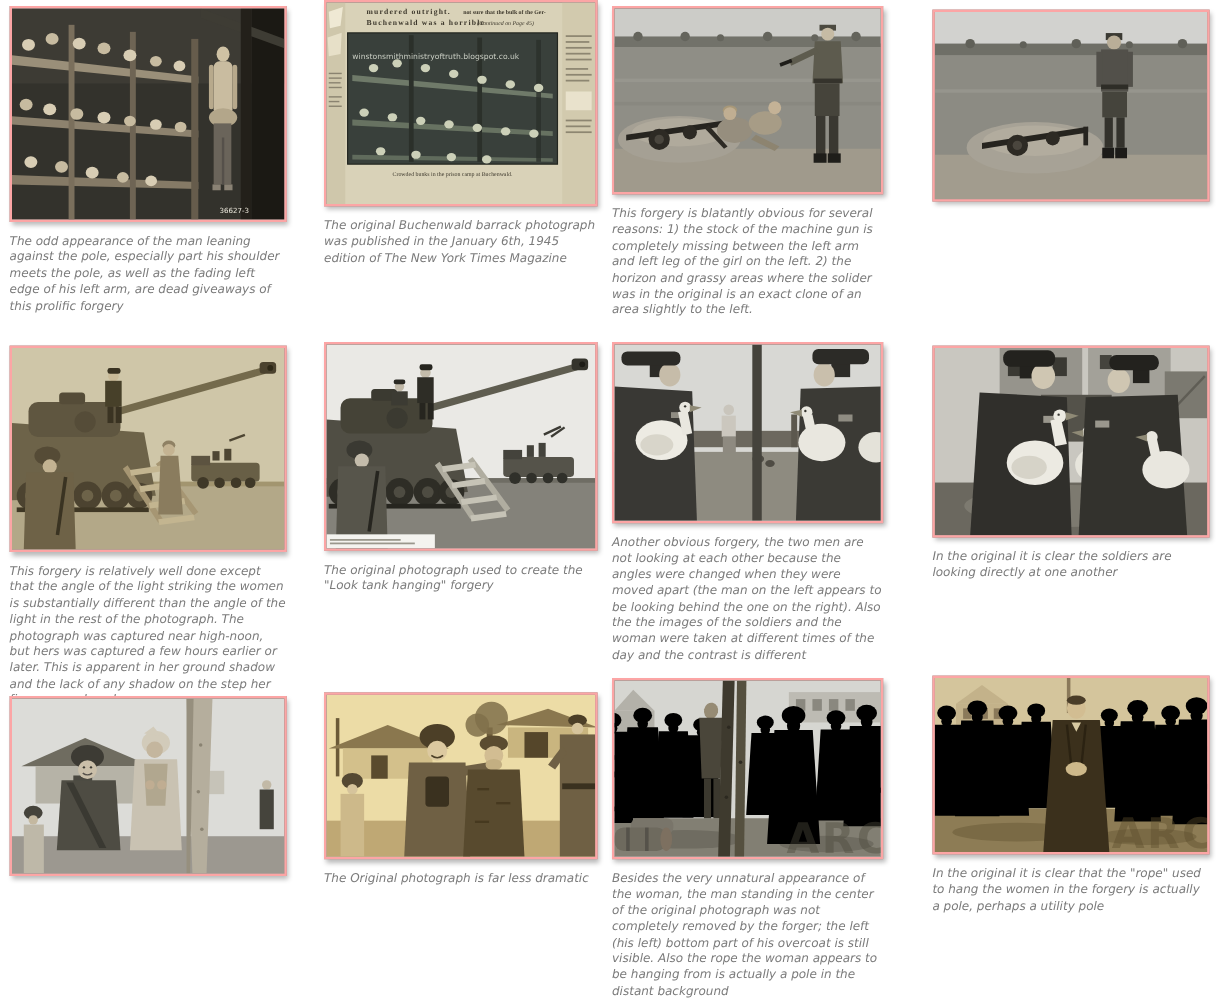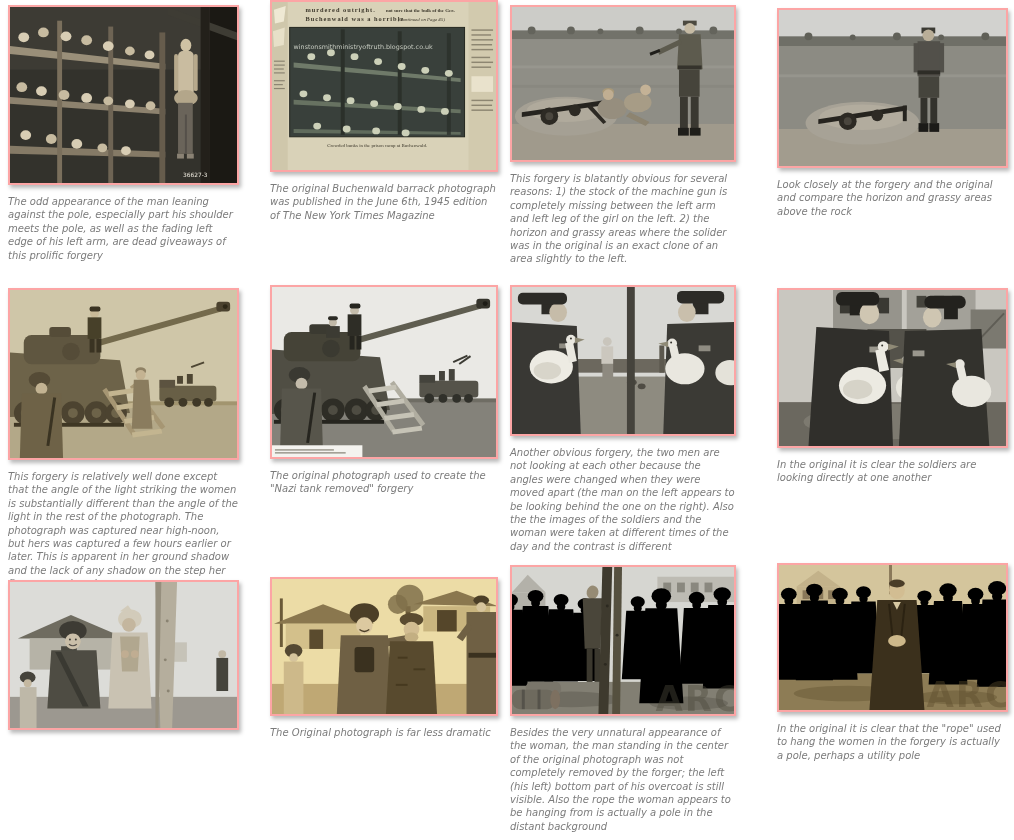--- a/index.html
+++ b/index.html
@@ -155,21 +155,21 @@
             <ellipse cx="46" cy="127" rx="4" ry="3.5"></ellipse>
               <ellipse cx="76" cy="130" rx="4" ry="3.5"></ellipse>
               <ellipse cx="106" cy="132" rx="4" ry="3.5"></ellipse>
               <ellipse cx="136" cy="134" rx="4" ry="3.5"></ellipse>
           </g>
           <text x="22" y="48" class="np-wm">winstonsmithministryoftruth.blogspot.co.uk</text>
         </g>
         <text x="107" y="148" text-anchor="middle" class="np-cap">Crowded bunks in the prison camp at Buchenwald.</text>
       </svg>
     </div>
-    <figcaption class="caption">The original Buchenwald barrack photograph was published in the June 6th, 1945 edition of The New York Times Magazine</figcaption>
+    <figcaption class="caption">The original Buchenwald barrack photograph was published in the January 6th, 1945 edition of The New York Times Magazine</figcaption>
   </figure>
 
   <figure class="cell" style="left:510px;top:5px;width:226px">
     <div class="photo" style="height:157px">
       <svg viewBox="0 0 226 157" preserveAspectRatio="none">
         <rect width="226" height="30" fill="#ccccc8"></rect>
         <rect y="24" width="226" height="9" fill="#72726a"></rect>
         <g fill="#64645c">
           <circle cx="20" cy="24" r="4"></circle>
             <circle cx="60" cy="24" r="4"></circle>
@@ -249,21 +249,20 @@
           <rect x="163" y="34" width="5" height="30" fill="#52504a"></rect>
           <rect x="141" y="62" width="23" height="4" fill="#2e2d27"></rect>
           <rect x="142" y="68" width="21" height="22" fill="#45443c"></rect>
           <rect x="144" y="90" width="7" height="26" fill="#33322c"></rect>
           <rect x="154" y="90" width="7" height="26" fill="#33322c"></rect>
           <rect x="142" y="116" width="10" height="9" fill="#1c1b18"></rect>
           <rect x="153" y="116" width="10" height="9" fill="#1c1b18"></rect>
         </g>
       </svg>
     </div>
-    <figcaption class="caption">Look closely at the forgery and the original and compare the horizon and grassy areas above the rock</figcaption>
   </figure>
 
   <figure class="cell" style="left:8px;top:288px;width:231px">
     <div class="photo" style="height:172px">
       <svg viewBox="0 0 231 172" preserveAspectRatio="none">
         <rect width="231" height="172" fill="#cfc6a8"></rect>
         <rect y="114" width="231" height="6" fill="#a2956f"></rect>
         <rect y="118" width="231" height="54" fill="#b3a888"></rect>
         <g>
           <rect x="152" y="98" width="58" height="16" rx="3" fill="#685f46"></rect>
@@ -391,21 +390,21 @@
           <polygon points="10,104 50,104 52,174 8,174" fill="#57554b"></polygon>
           <rect x="42" y="108" width="3" height="52" fill="#26251f" transform="rotate(8 43 108)"></rect>
         </g>
         <g>
           <rect x="0" y="162" width="92" height="12" fill="#f4f3ef"></rect>
           <rect x="3" y="166" width="60" height="1.5" fill="#9a978c"></rect>
           <rect x="3" y="169" width="72" height="1.5" fill="#9a978c"></rect>
         </g>
       </svg>
     </div>
-    <figcaption class="caption">The original photograph used to create the "Nazi tank removed" forgery</figcaption>
+    <figcaption class="caption">The original photograph used to create the "Look tank hanging" forgery</figcaption>
   </figure>
 
   <figure class="cell" style="left:510px;top:285px;width:226px">
     <div class="photo" style="height:151px">
       <svg viewBox="0 0 226 151" preserveAspectRatio="none">
         <rect width="226" height="151" fill="#d8d8d4"></rect>
         <rect y="92" width="226" height="59" fill="#8e8b80"></rect>
         <g>
           <rect x="34" y="74" width="128" height="14" fill="#6c685e"></rect>
           <rect x="44" y="64" width="4" height="24" fill="#5c584e"></rect>

